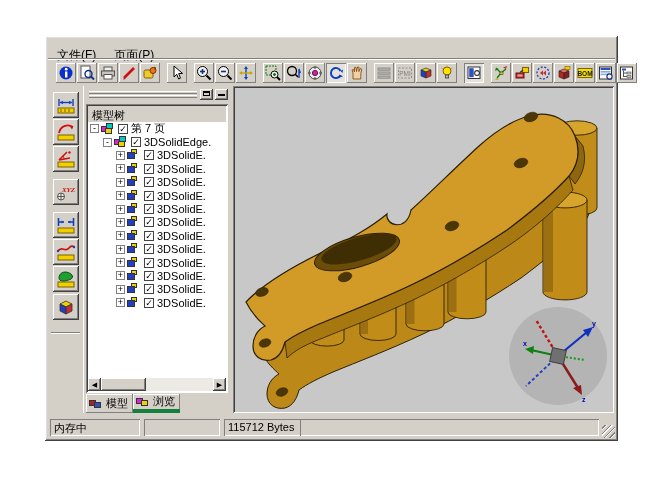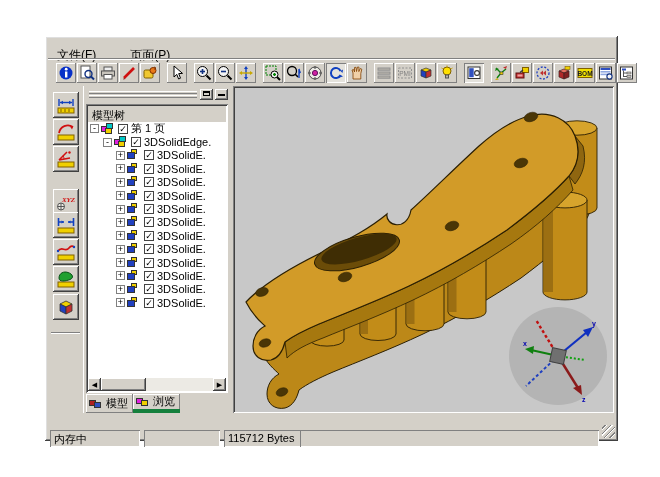--- a/index.html
+++ b/index.html
@@ -1,21 +1,21 @@
 <!DOCTYPE html>
 <html><head>
 <meta charset="utf-8">
 <style>
   html,body{margin:0;padding:0;background:#fff;width:660px;height:477px;
     font-family:"Liberation Sans","DejaVu Sans",sans-serif;-webkit-font-smoothing:none;}
   *{box-sizing:border-box;}
   .window{position:absolute;left:45px;top:36px;width:573px;height:405px;background:#D4D0C8;
     box-shadow:inset -1px -1px #404040,inset 1px 1px #fff,inset -2px -2px #808080,inset 2px 2px #DFDFDF;}
   
-  .menubar{position:absolute;left:3px;top:3px;right:3px;height:32px;display:flex;align-items:center;gap:16px;}
+  .menubar{position:absolute;left:3px;top:3px;right:3px;height:32px;display:flex;align-items:center;}
   .menu-item{font-size:12px;color:#000;padding:1px 9px;cursor:default;}
   .menusep{position:absolute;left:3px;top:22px;right:3px;height:0;border-top:1px solid #808080;border-bottom:1px solid #fff;}
   
   .toolbar{position:absolute;left:3px;top:24px;right:3px;height:26px;display:flex;align-items:center;padding-left:8px;}
   .tb{width:20px;height:20px;flex:0 0 20px;display:flex;align-items:center;justify-content:center;background:#D4D0C8;
       box-shadow:inset -1px -1px #808080,inset 1px 1px #fff;margin-right:1px;}
   .tb svg{width:16px;height:16px;}
   .tb.gap{margin-left:6px;}
   .tb.pressed{box-shadow:inset 1px 1px #808080,inset -1px -1px #fff;background:#E4E2DC;}
   
@@ -64,21 +64,21 @@
   .tabicon.t1 i:nth-child(2){left:5px;top:4px;background:#3050C0;}
   .tabicon.t2 i:nth-child(1){left:0;top:2px;background:#E020E0;}
   .tabicon.t2 i:nth-child(2){left:5px;top:4px;background:#F0D000;}
   
   .viewport{position:absolute;left:188px;top:50px;right:4px;bottom:28px;background:#C8C8C8;
       box-shadow:inset 1px 1px #808080,inset -1px -1px #fff,inset 2px 2px #404040;}
   .viewport svg{position:absolute;left:2px;top:2px;}
   
   .statusbar{position:absolute;left:3px;right:3px;bottom:3px;height:21px;}
   .scell{position:absolute;top:2px;height:17px;background:#D4D0C8;box-shadow:inset 1px 1px #808080,inset -1px -1px #fff;
-      font-size:11px;padding:2px 4px;color:#000;white-space:nowrap;overflow:hidden;margin-top:11px;}
+      font-size:11px;padding:2px 4px;color:#000;white-space:nowrap;overflow:hidden;}
   .sgrip{position:absolute;right:0;bottom:0;width:13px;height:13px;
       background:repeating-linear-gradient(135deg,#D4D0C8 0 2px,#808080 2px 3px,#fff 3px 4px);}
 </style>
 </head>
 <body>
 
 <div class="window">
 
   <div class="menubar">
     <span class="menu-item">文件(F)</span>
@@ -311,21 +311,21 @@
         </svg>
       </span>
     <span class="vb" style="top:60px">
         <svg viewBox="0 0 20 20">
           <rect x="2" y="13" width="16" height="5" fill="#F0D000" stroke="#806000"></rect>
           <path d="M3,11 L11,3 M3,11 L14,9" stroke="#D01010" stroke-width="1.5"></path>
           <path d="M8,9.8 A5,5 0 0 0 7,6.8" fill="none" stroke="#D01010"></path>
           <circle cx="13.5" cy="3.5" r="1.2" fill="#D01010"></circle>
         </svg>
       </span>
-    <span class="vb" style="top:103px">
+    <span class="vb" style="top:93px">
         <svg viewBox="0 0 20 20">
           <circle cx="5" cy="14.5" r="3.5" fill="#ECEAE4" stroke="#555"></circle>
           <line x1="5" y1="11" x2="5" y2="18" stroke="#555"></line>
           <line x1="1.5" y1="14.5" x2="8.5" y2="14.5" stroke="#555"></line>
           <text x="12.5" y="10" text-anchor="middle" font-size="7" font-weight="bold" font-style="italic" fill="#D01010" font-family="Liberation Serif,serif">XYZ</text>
         </svg>
       </span>
     <span class="vb" style="top:126px">
         <svg viewBox="0 0 20 20">
           <rect x="2" y="13" width="16" height="5" fill="#F0D000" stroke="#806000"></rect>
@@ -374,21 +374,21 @@
       <div class="treetitle">模型树</div>
       <div class="treelist" id="treelist">
   <div class="trow" style="padding-left: 2px;">
     <span class="texp">-</span>
     <span class="ticon icon-assembly">
               <i></i>
               <i></i>
               <i></i>
             </span>
     <span class="tcb">✓</span>
-    <span class="tlabel">第 1 页</span>
+    <span class="tlabel">第 7 页</span>
   </div>
 
   <div class="trow" style="padding-left: 15px;">
     <span class="texp">-</span>
     <span class="ticon icon-assembly">
               <i></i>
               <i></i>
               <i></i>
             </span>
     <span class="tcb">✓</span>

